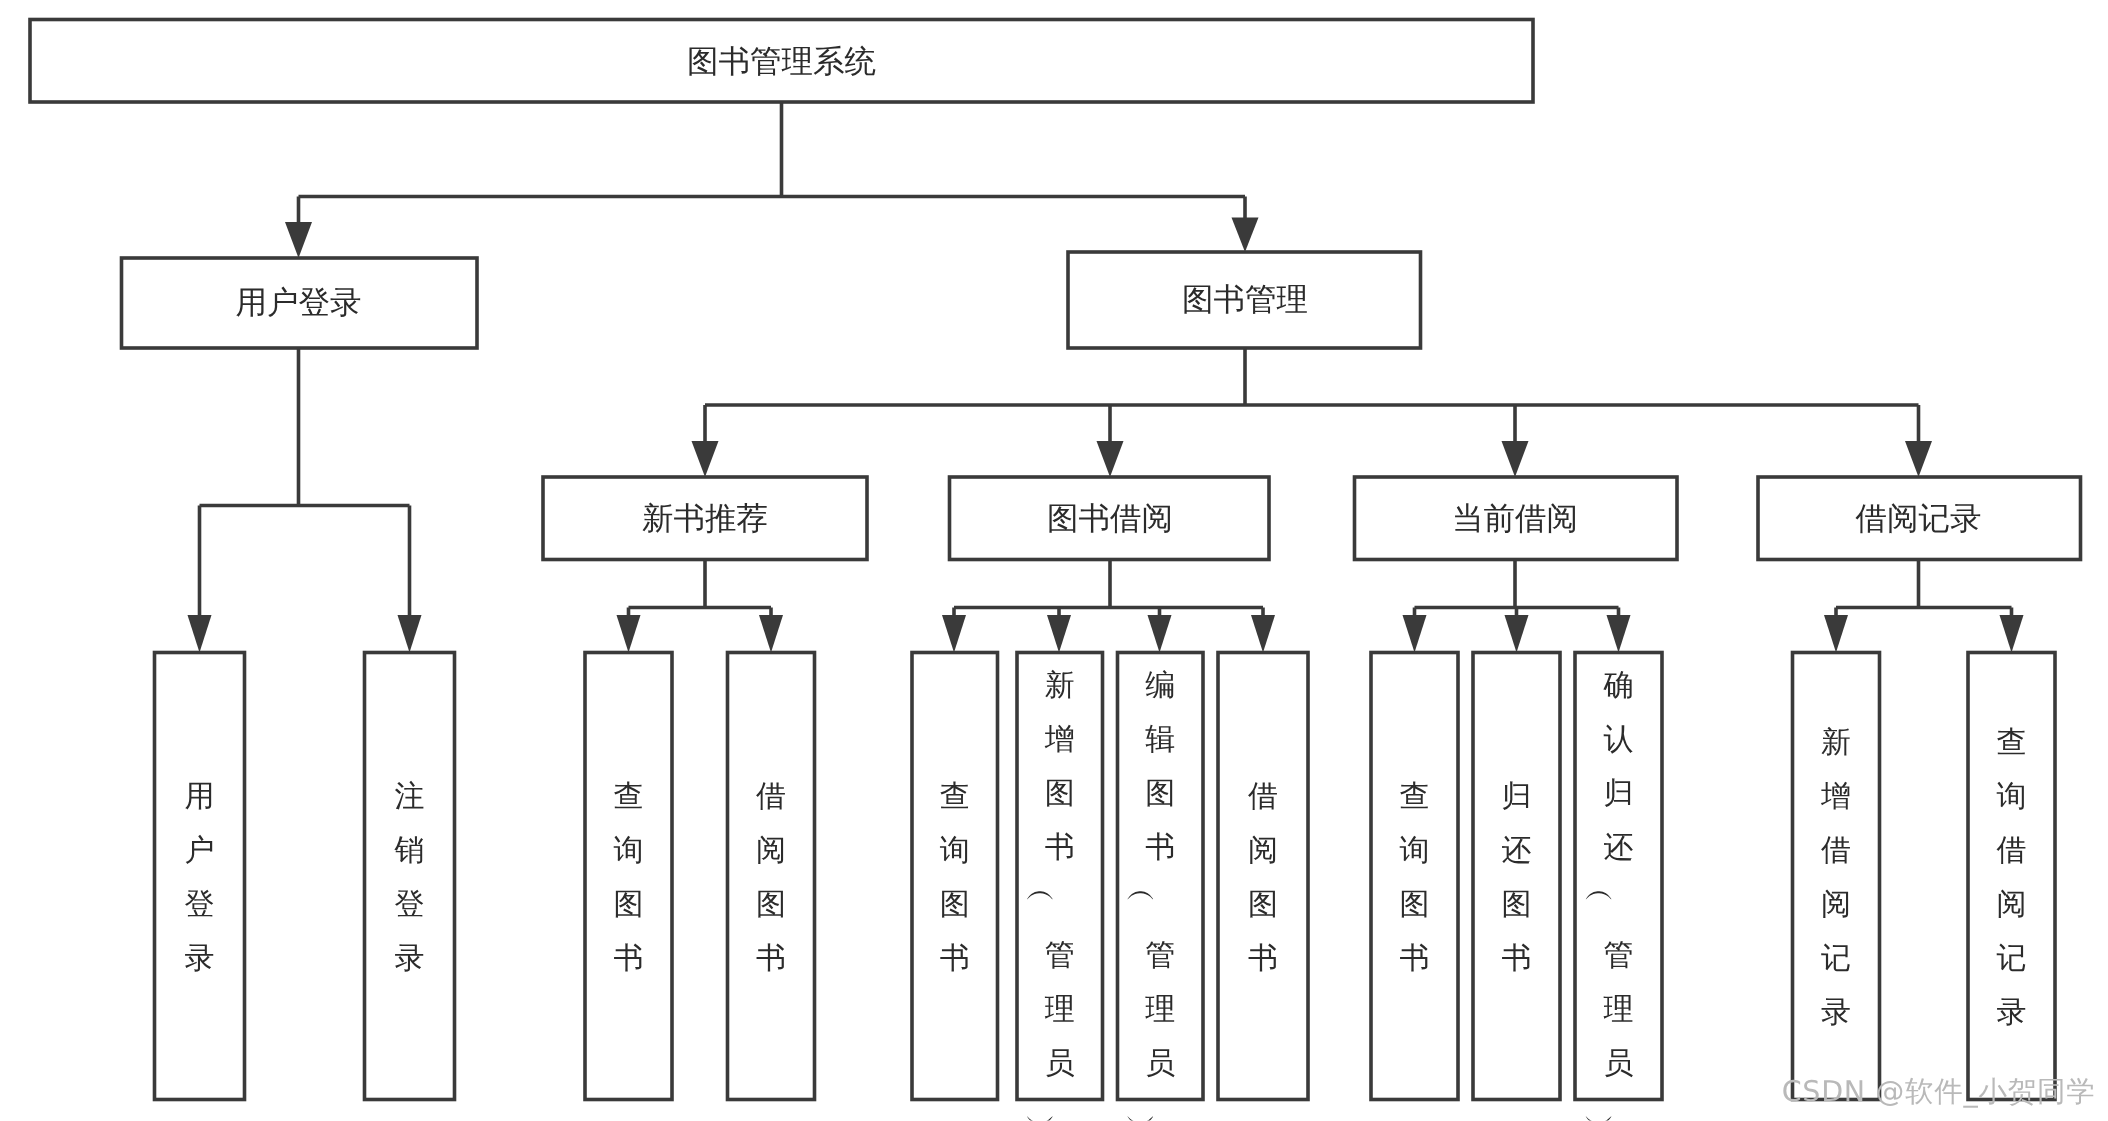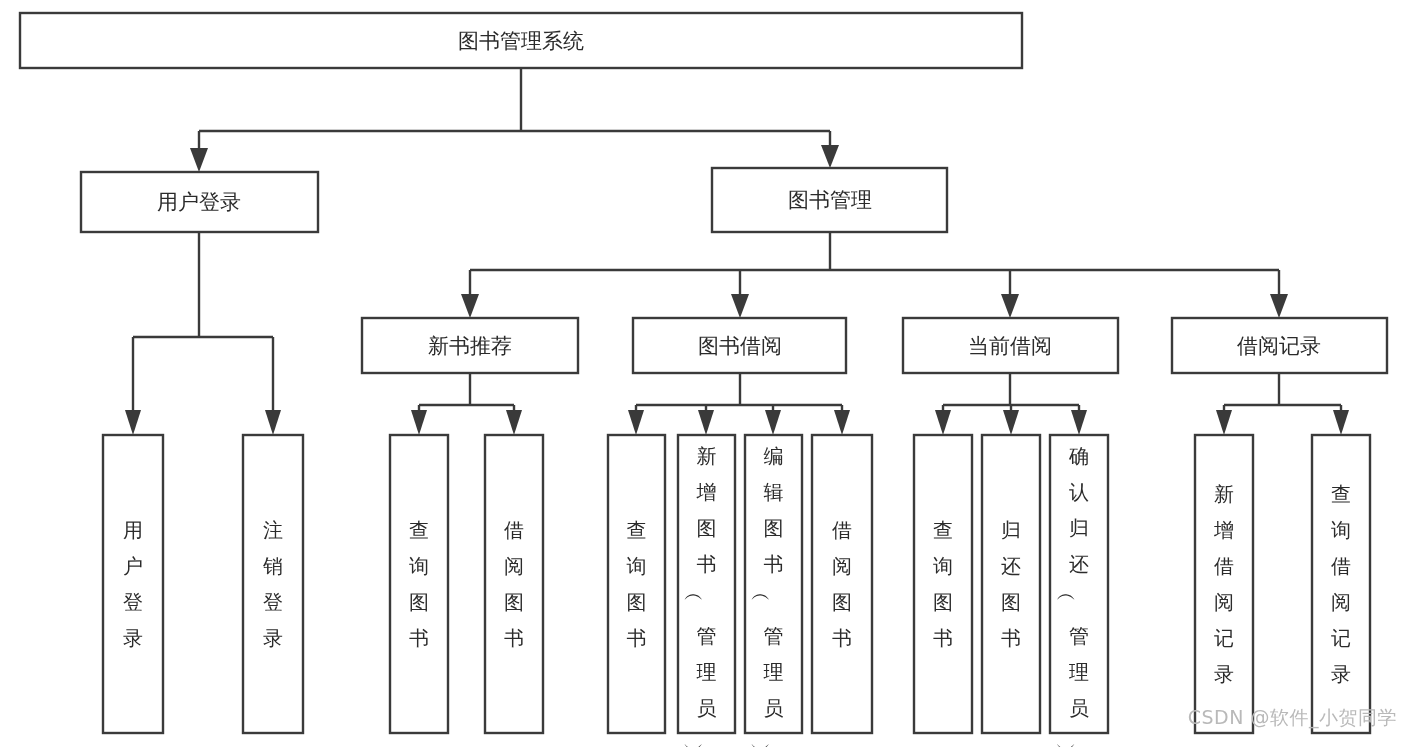--- a/index.html
+++ b/index.html
@@ -45,21 +45,21 @@
     fill: none;
     stroke-linecap: butt;
   }
   .arrow-head {
     fill: #3a3a3a;
     stroke: none;
   }
   .watermark {
     position: absolute;
     right: 8px;
-    bottom: 16px;
+    bottom: 6px;
     font-family: "DejaVu Sans", "Liberation Sans", sans-serif;
     font-size: 19px;
     color: #b9b9b9;
     white-space: nowrap;
     letter-spacing: 0.5px;
     pointer-events: none;
   }
 </style>
 </head>
 <body>

